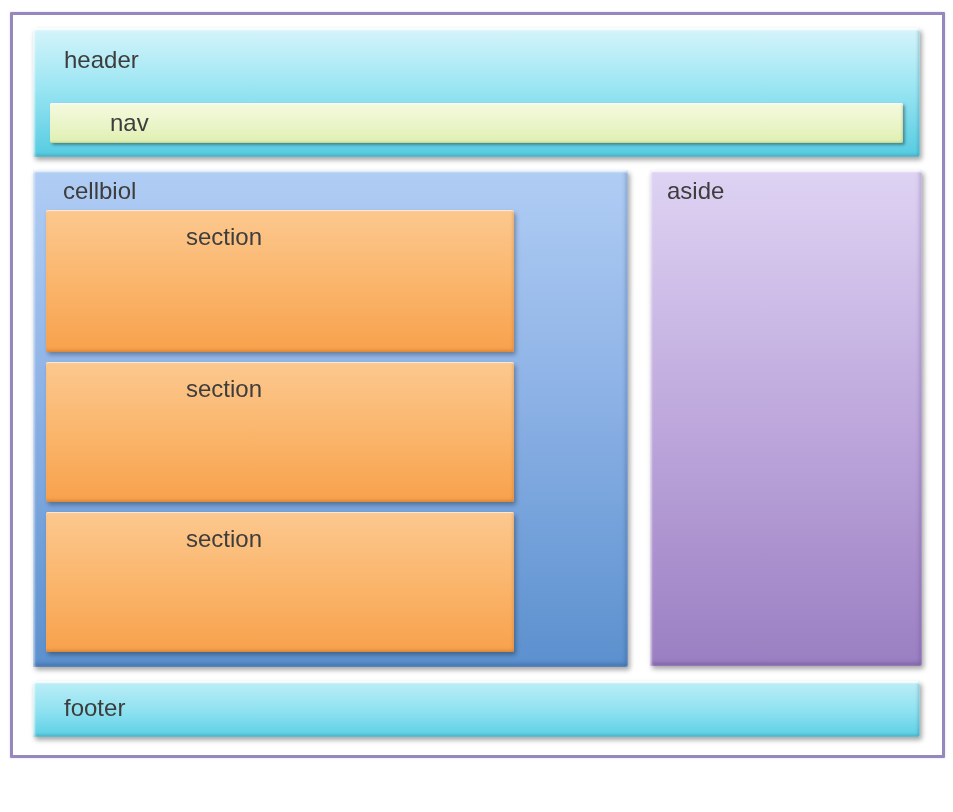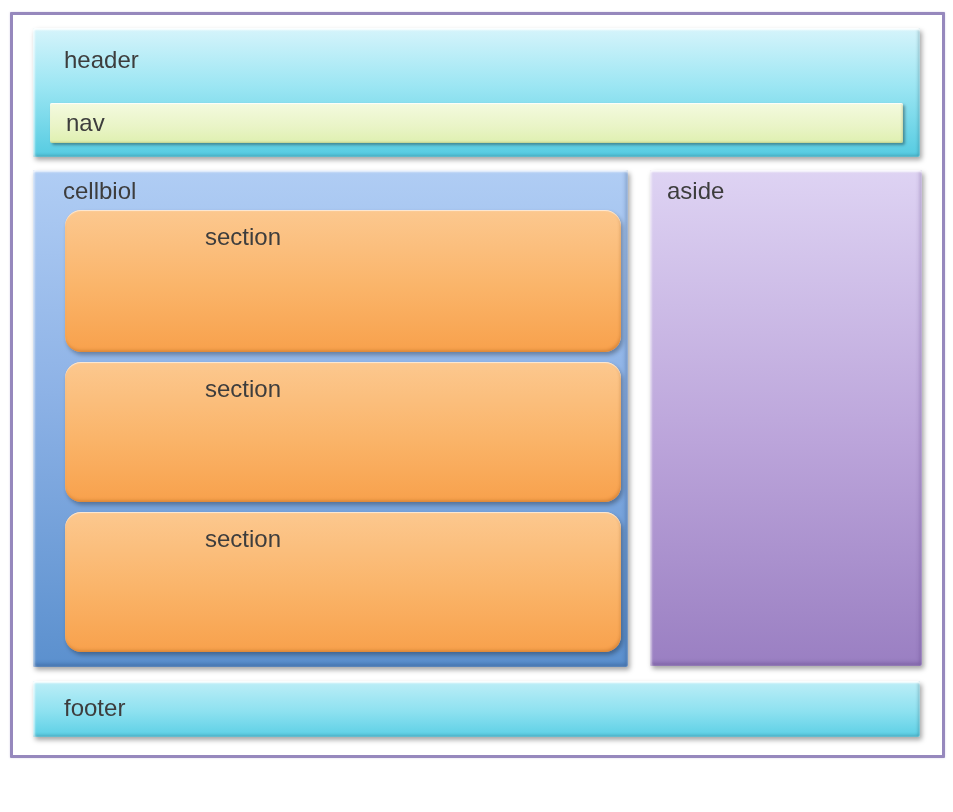--- a/index.html
+++ b/index.html
@@ -52,44 +52,44 @@
   .header-box .label { padding: 18px 0 0 31px; }
   
   .nav-box {
     left: 50px; top: 103px;
     width: 853px; height: 40px;
     background: linear-gradient(to bottom, #f4fadf 0%, #e9f4c6 60%, #dff0b0 100%);
     box-shadow:
       inset 0 1px 1px rgba(255,255,255,0.9),
       inset -1px -1px 2px rgba(90,110,40,0.25),
       2px 2px 3px rgba(0,0,0,0.35);
+    padding-left: 44px;
   }
   .nav-box .label { padding: 6px 0 0 16px; }
   
   .article-box {
     left: 33px; top: 170px;
     width: 595px; height: 497px;
     background: linear-gradient(to bottom, #b0cdf4 0%, #8db2e6 45%, #5b90ce 100%);
     box-shadow:
       inset 0 2px 2px rgba(255,255,255,0.8),
       inset 2px 0 2px rgba(255,255,255,0.45),
       inset -2px -3px 4px rgba(10,40,90,0.3),
       2px 3px 5px rgba(0,0,0,0.35);
   }
   .article-box .label { padding: 7px 0 0 30px; }
   
   .section-box {
-    left: 65px;
-    width: 556px; height: 142px;
+    left: 46px;
+    width: 468px; height: 142px;
     background: linear-gradient(to bottom, #fcc88f 0%, #fab469 55%, #f8a14c 100%);
     box-shadow:
       inset 0 1px 1px rgba(255,255,255,0.65),
       inset -1px -2px 3px rgba(130,60,0,0.25),
       2px 3px 4px rgba(0,0,0,0.3);
-    border-radius: 16px;
   }
   .section-box .label { padding: 13px 0 0 140px; }
   .section-1 { top: 210px; }
   .section-2 { top: 362px; height: 140px; }
   .section-3 { top: 512px; height: 140px; }
   
   .aside-box {
     left: 650px; top: 170px;
     width: 272px; height: 496px;
     background: linear-gradient(to bottom, #ded3f3 0%, #bba4da 55%, #9a7fc2 100%);

